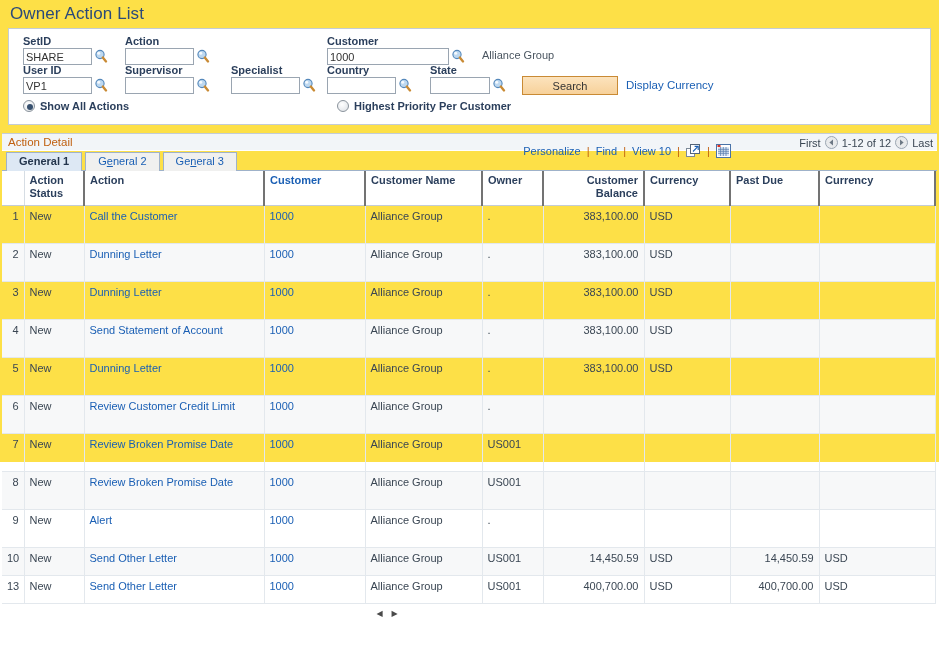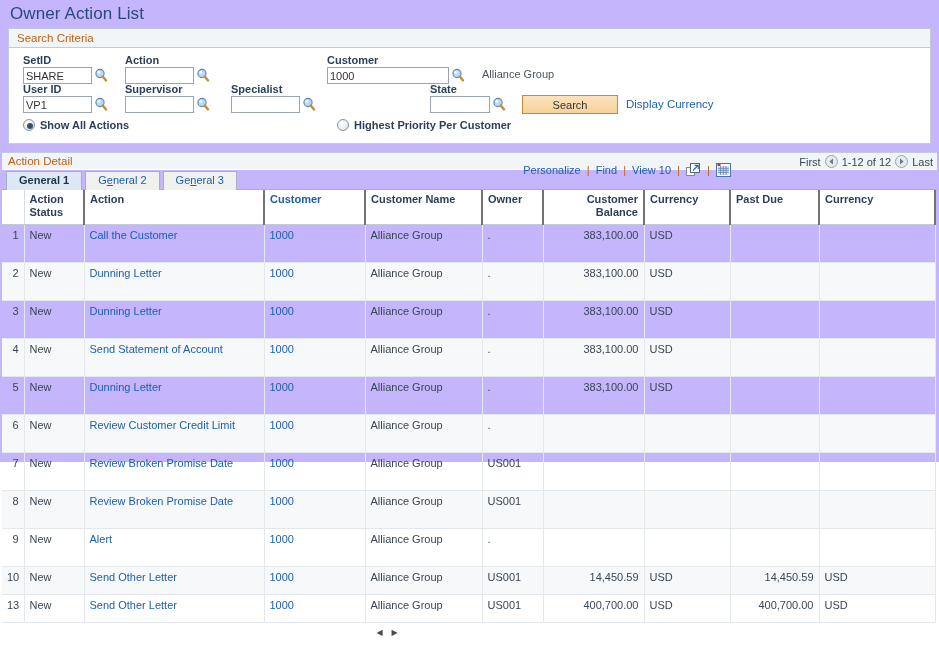--- a/index.html
+++ b/index.html
@@ -5,21 +5,21 @@
   * { box-sizing: border-box; }
   html, body {
     margin: 0; padding: 0;
     width: 939px; height: 653px;
     background: #ffffff;
     font-family: "Liberation Sans", sans-serif;
     font-size: 11px;
     color: #333333;
     overflow: hidden;
   }
-  #page { position: relative; width: 939px; height: 462px; background:#c4b5fd; }
+  #page { position: relative; width: 939px; height: 462px; background:#fde047; }
 
   
   .page-title {
     font-size: 17px;
     color: #2b4a7a;
     font-weight: normal;
     padding: 4px 0 4px 10px;
     letter-spacing: .1px;
   }
 
@@ -213,21 +213,20 @@
   }
 </style>
 </head>
 <body>
 
 <div id="page">
 
   <div class="page-title">Owner Action List</div>
 
   <div class="group">
-    <div class="group-header">Search Criteria</div>
     <div class="group-body">
 
       <div class="fields-row">
         <div class="fld" style="left:4px;">
           <label class="fld-label">SetID</label>
           <div class="fld-input-wrap">
             <input class="txt" style="width: 69px;" value="SHARE">
             <span class="lookup-icon">
               <svg width="14" height="15" viewBox="0 0 14 15">
                   <circle cx="6" cy="5.5" r="4.1" fill="#bdd8f0" stroke="#5588bb" stroke-width="1.1"></circle>
@@ -290,20 +289,33 @@
               <svg width="14" height="15" viewBox="0 0 14 15">
                   <circle cx="6" cy="5.5" r="4.1" fill="#bdd8f0" stroke="#5588bb" stroke-width="1.1"></circle>
                   <circle cx="4.7" cy="4.2" r="1.5" fill="#ffffff" opacity=".85"></circle>
                   <path d="M8.8 8.6 L12 12.4" stroke="#c98a34" stroke-width="2.4" stroke-linecap="round"></path>
                 </svg>
             </span>
           </div>
         </div>
         <div class="fld" style="left:212px;">
           <label class="fld-label">Specialist</label>
+          <div class="fld-input-wrap">
+            <input class="txt" style="width: 69px;" value="">
+            <span class="lookup-icon">
+              <svg width="14" height="15" viewBox="0 0 14 15">
+                  <circle cx="6" cy="5.5" r="4.1" fill="#bdd8f0" stroke="#5588bb" stroke-width="1.1"></circle>
+                  <circle cx="4.7" cy="4.2" r="1.5" fill="#ffffff" opacity=".85"></circle>
+                  <path d="M8.8 8.6 L12 12.4" stroke="#c98a34" stroke-width="2.4" stroke-linecap="round"></path>
+                </svg>
+            </span>
+          </div>
+        </div>
+        <div class="fld" style="left:308px;">
+          <label class="fld-label">Country</label>
           <div class="fld-input-wrap">
             <input class="txt" style="width: 69px;" value="">
             <span class="lookup-icon">
               <svg width="14" height="15" viewBox="0 0 14 15">
                   <circle cx="6" cy="5.5" r="4.1" fill="#bdd8f0" stroke="#5588bb" stroke-width="1.1"></circle>
                   <circle cx="4.7" cy="4.2" r="1.5" fill="#ffffff" opacity=".85"></circle>
                   <path d="M8.8 8.6 L12 12.4" stroke="#c98a34" stroke-width="2.4" stroke-linecap="round"></path>
                 </svg>
             </span>
           </div>

